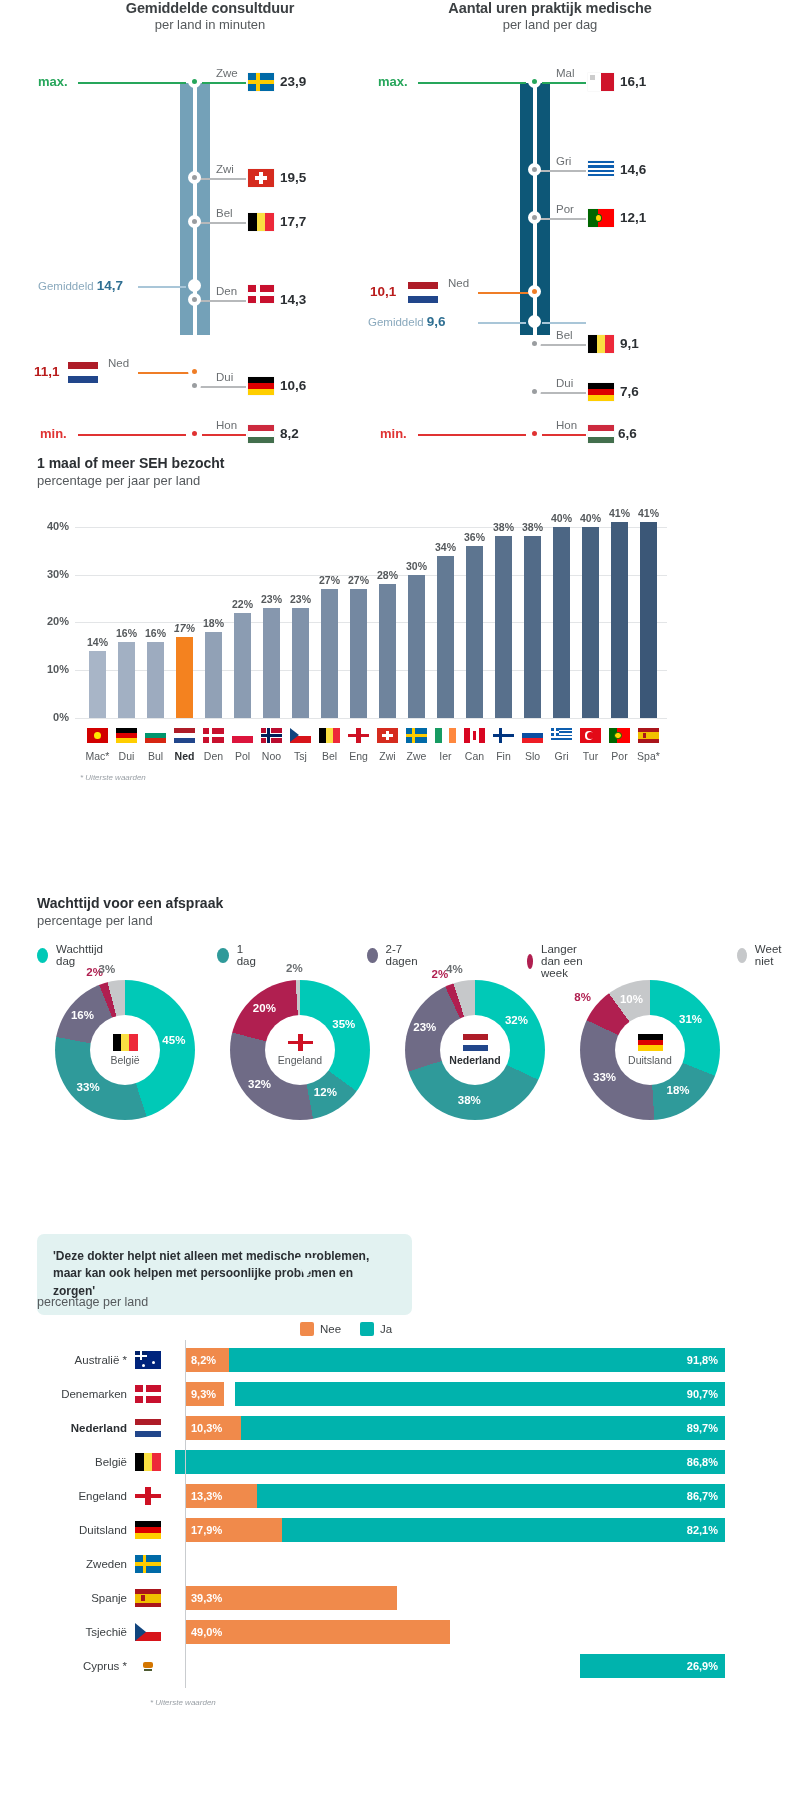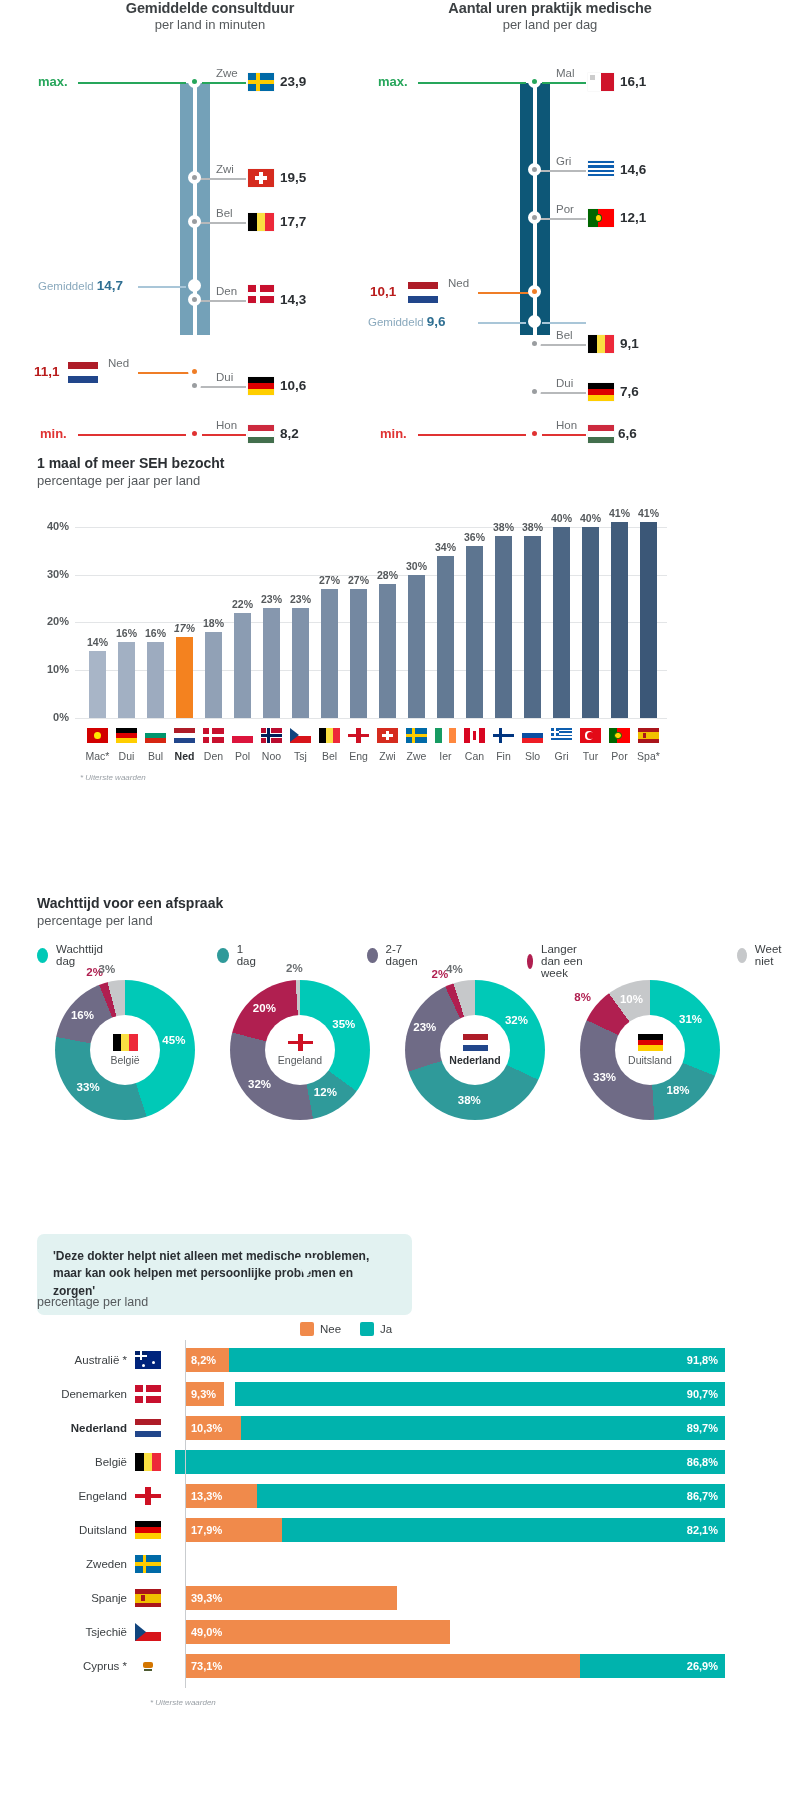--- a/index.html
+++ b/index.html
@@ -880,23 +880,20 @@
         </div>
         <div class="srow" style="top: 306px;">
           <div class="sname">Cyprus *</div>
           <div class="sflag">
             <div style="position: relative; width: 26px; height: 18px; background: rgb(255, 255, 255); overflow: hidden;">
               <div style="position:absolute;left:8px;top:5px;width:10px;height:6px;background:#d47600;border-radius:2px;"></div>
               <div style="position:absolute;left:9px;top:12px;width:8px;height:2px;background:#4e5b31;"></div>
             </div>
           </div>
           <div class="strack">
-            <div class="sneg" style="width: 394.74px;">
-              <span>73,1%</span>
-            </div>
             <div class="spos" style="width: 145.26px;">
               <span>26,9%</span>
             </div>
           </div>
         </div>
         <div class="axisline" style="height: 348px;"></div>
       </div>
     <div class="fnote2" style="top:508px;">* Uiterste waarden</div>
   </div>
 

